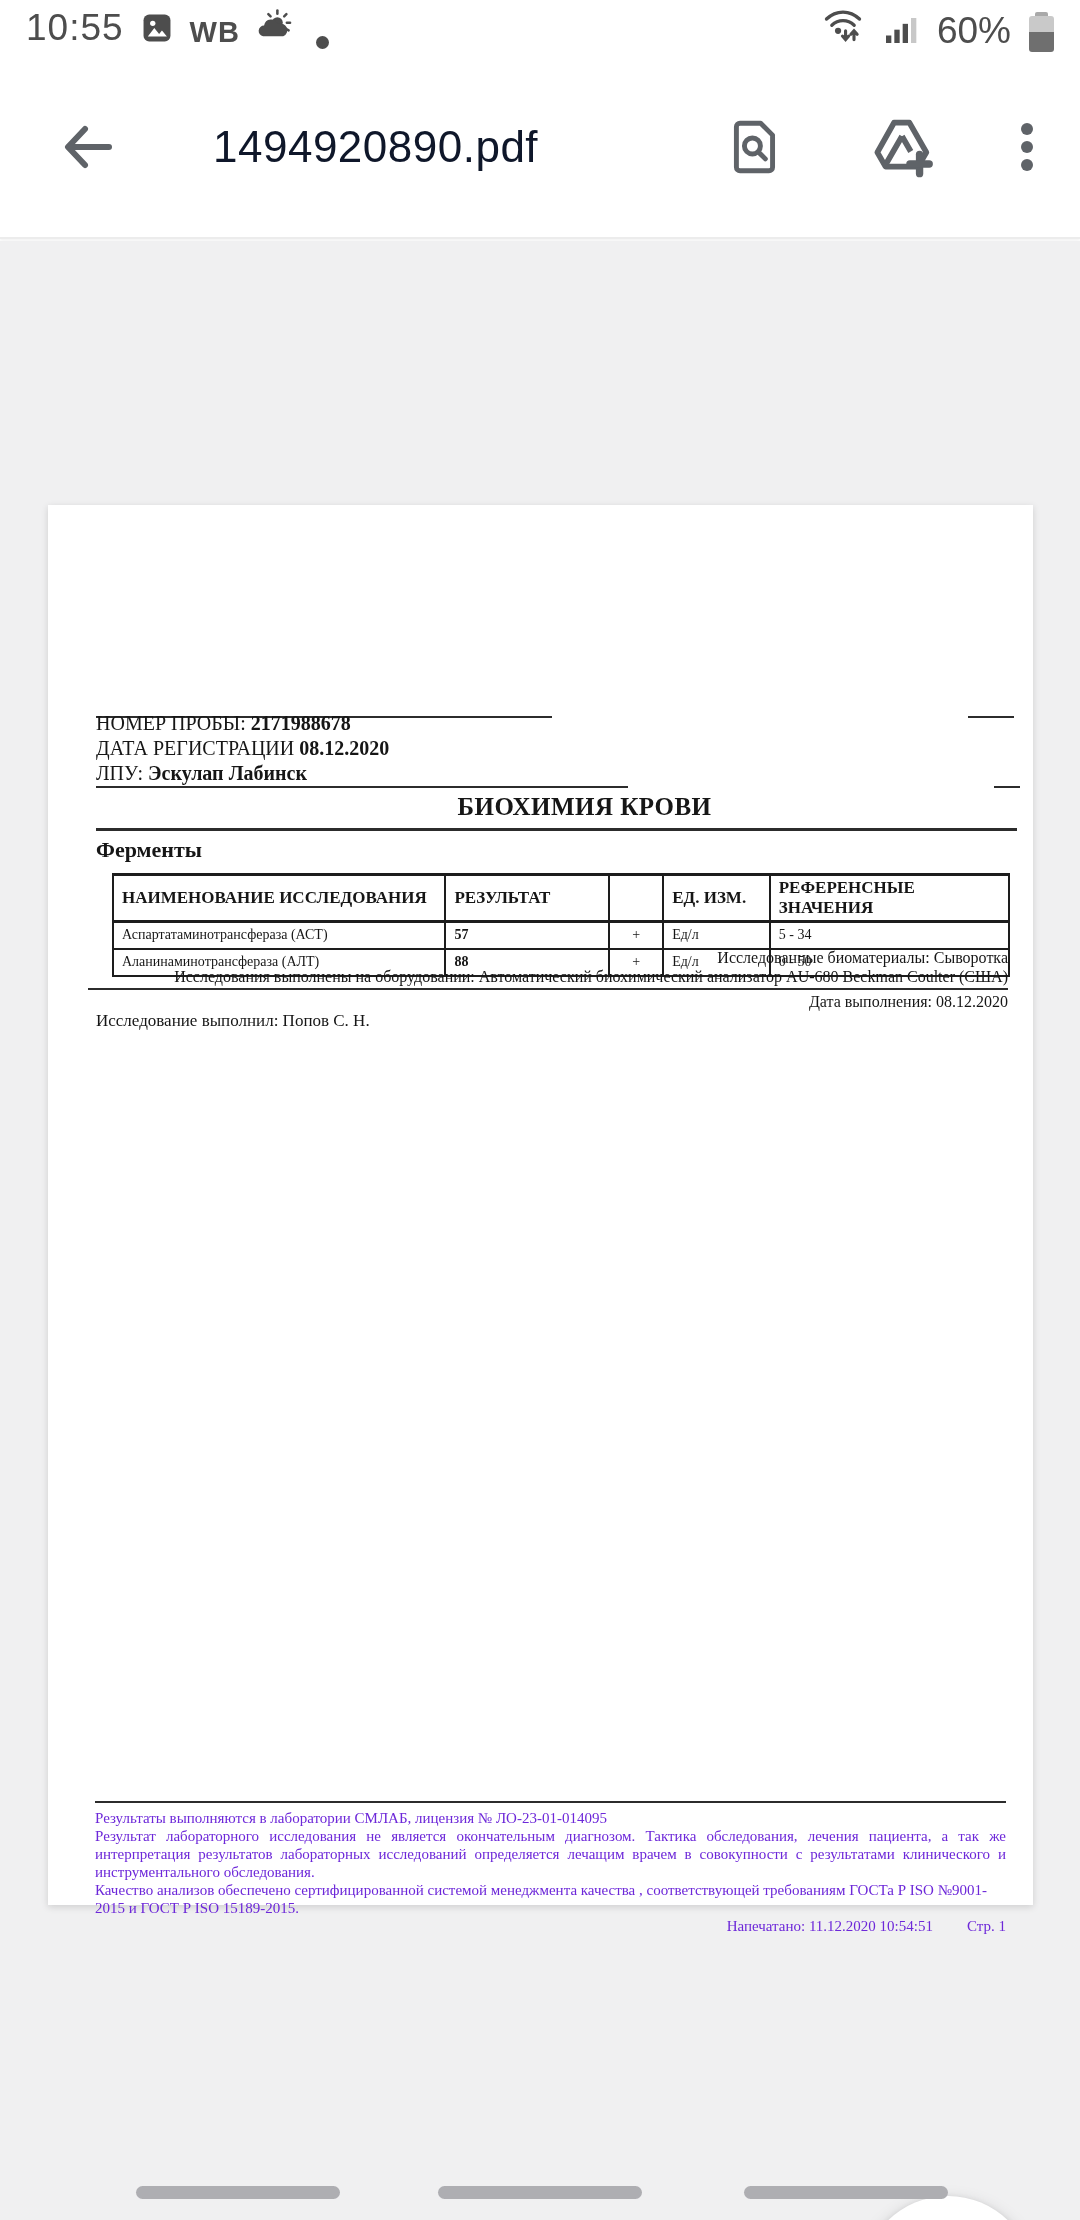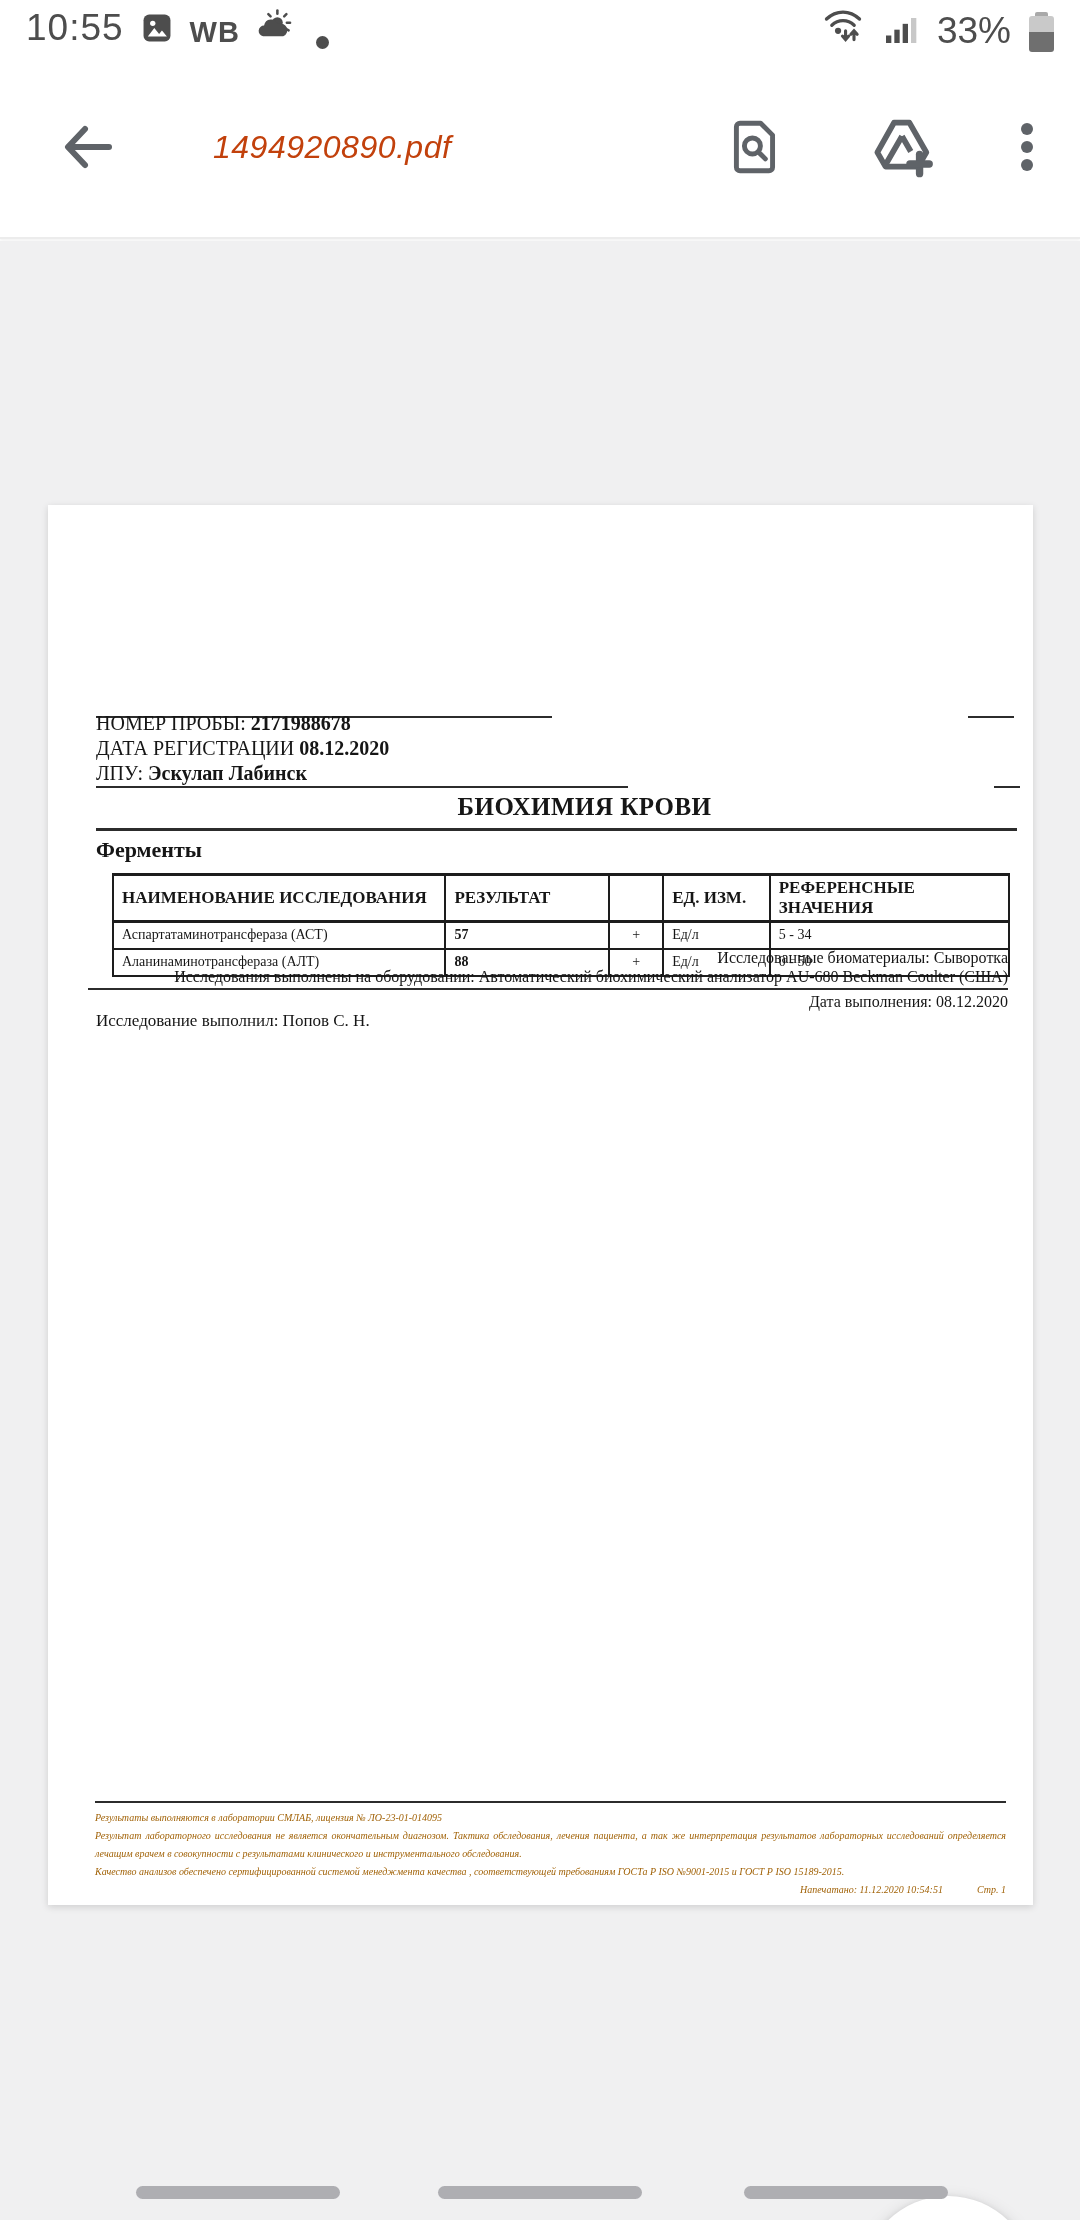--- a/index.html
+++ b/index.html
@@ -25,21 +25,21 @@
   .battery .body{ position:absolute; top:4px; left:0; width:25px; height:36px; border-radius:3px;
     background:linear-gradient(to top,#6f6f6f 55%,#c9c9c9 55%); }
   
   .app-bar{
     position:absolute; top:56px; left:0; width:1080px; height:183px;
     background:#ffffff; border-bottom:2px solid #ececec;
     box-shadow:0 2px 3px rgba(0,0,0,0.05);
   }
   .app-title{
     position:absolute; left:213px; top:50%; transform:translateY(-50%);
-    font-size:32px; color:#c2410c; letter-spacing:0.5px; white-space:nowrap;font-style:italic;
+    font-size:44px; color:#0f172a; letter-spacing:0.5px; white-space:nowrap;
   }
   .icon-btn{ position:absolute; top:50%; transform:translateY(-50%); background:none; border:none; cursor:pointer; line-height:0;}
   
   .content{
     position:absolute; top:241px; left:0; width:1080px; height:1979px;
     background:#f0f0f1;
   }
   .pdf-page{
     position:absolute; left:48px; top:264px; width:985px; height:1400px;
     background:#ffffff; box-shadow:0 2px 7px rgba(0,0,0,0.14);
@@ -53,21 +53,21 @@
   .section-title{ position:absolute; left:48px; top:332px; font-size:22px; font-weight:bold; }
   .results{ position:absolute; left:64px; top:368px; width:898px; border-collapse:collapse; }
   .results th,.results td{ border:2px solid #1d1d1d; padding:2px 8px; text-align:left; vertical-align:middle; }
   .results th{ font-size:17px; height:30px; border-top-width:3px; border-bottom-width:3px; }
   .results td{ font-size:14px; height:27px; }
   .results td.c{ text-align:center; }
   .results td.b{ font-weight:bold; }
   .notes{ position:absolute; left:40px; top:444px; width:920px; font-size:16px; line-height:18.5px; text-align:right; }
   .notes .hr{ height:2px; background:#2c2c2c; margin:2px 0 3px 0; }
   .performed-by{ position:absolute; left:48px; top:506px; font-size:17px; }
-  .doc-footer{ position:absolute; left:28px; top:1296px; width:930px; font-size:10px; line-height:18px; color:#a16207;font-style:italic; }
+  .doc-footer{ position:absolute; left:28px; top:1296px; width:930px; font-size:15px; line-height:18px; color:#6d28d9; }
   .doc-footer .hr{ height:2px; background:#2c2c2c; margin-bottom:6px; margin-left:19px; }
   .doc-footer p{ margin:0 0 0 19px; }
   .doc-footer p.just{ text-align:justify; }
   .printed-line{ text-align:right; margin-top:3px; }
   .printed-line .pg{ display:inline-block; margin-left:34px; }
   
   .fab{
     position:absolute; left:862px; top:1955px; width:172px; height:172px;
     border-radius:50%; background:#ffffff; border:none; cursor:pointer;
     box-shadow:0 6px 18px rgba(0,0,0,0.18), 0 2px 6px rgba(0,0,0,0.12);
@@ -124,21 +124,21 @@
         </svg>
       </span>
       <span>
         <svg width="40" height="40" viewBox="0 0 24 24">
           <rect x="3" y="16.5" width="3.2" height="4.5" fill="#4d4d4d"></rect>
           <rect x="8" y="13" width="3.2" height="8" fill="#4d4d4d"></rect>
           <rect x="13" y="9.5" width="3.2" height="11.5" fill="#4d4d4d"></rect>
           <rect x="18" y="6" width="3.2" height="15" fill="#c8c8c8"></rect>
         </svg>
       </span>
-      <span class="sb-pct">33%</span>
+      <span class="sb-pct">60%</span>
       <span class="battery">
           <span class="cap"></span>
           <span class="body"></span>
         </span>
     </div>
   </div>
 
   <div class="app-bar">
     <button class="icon-btn" style="left:55px;">
       <svg width="64" height="64" viewBox="0 0 32 32">

